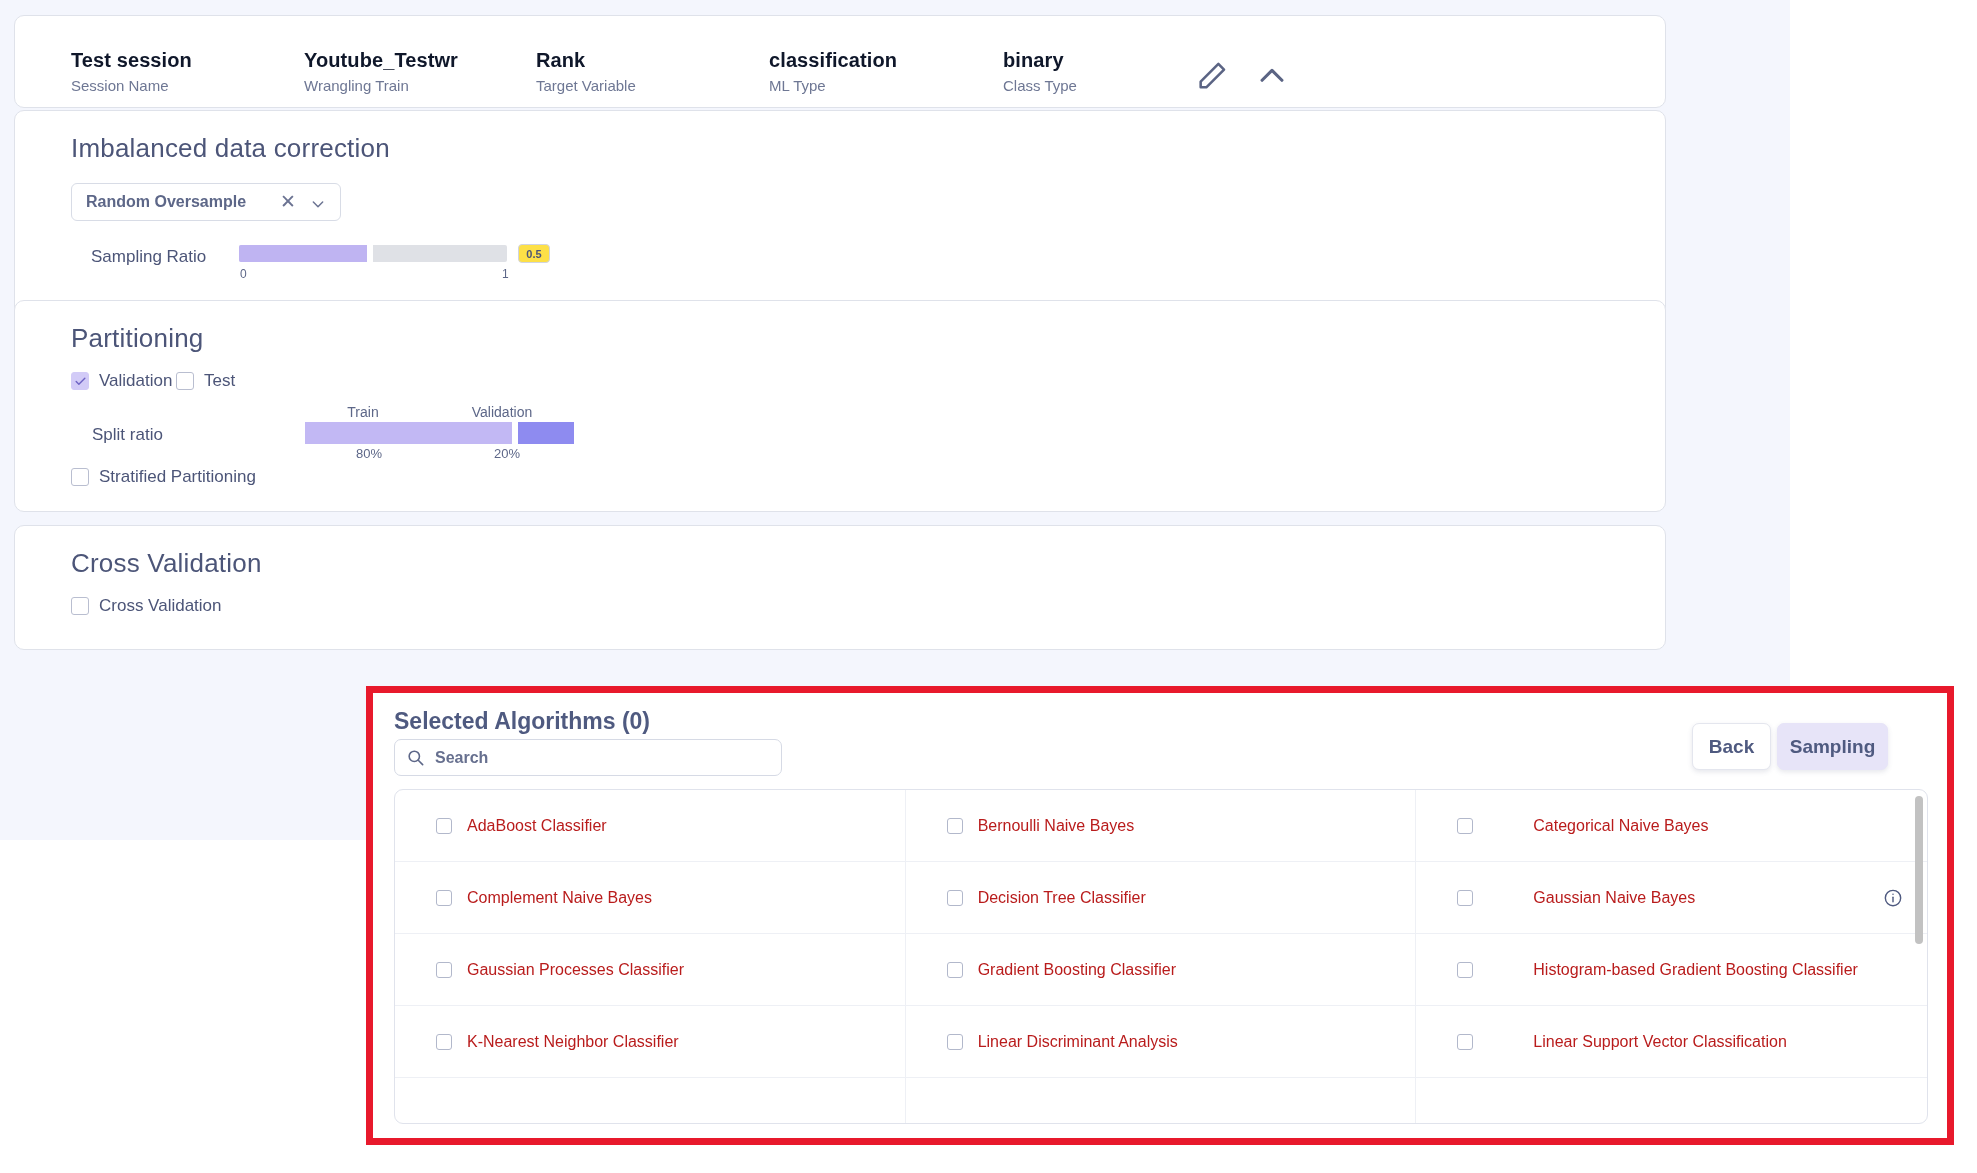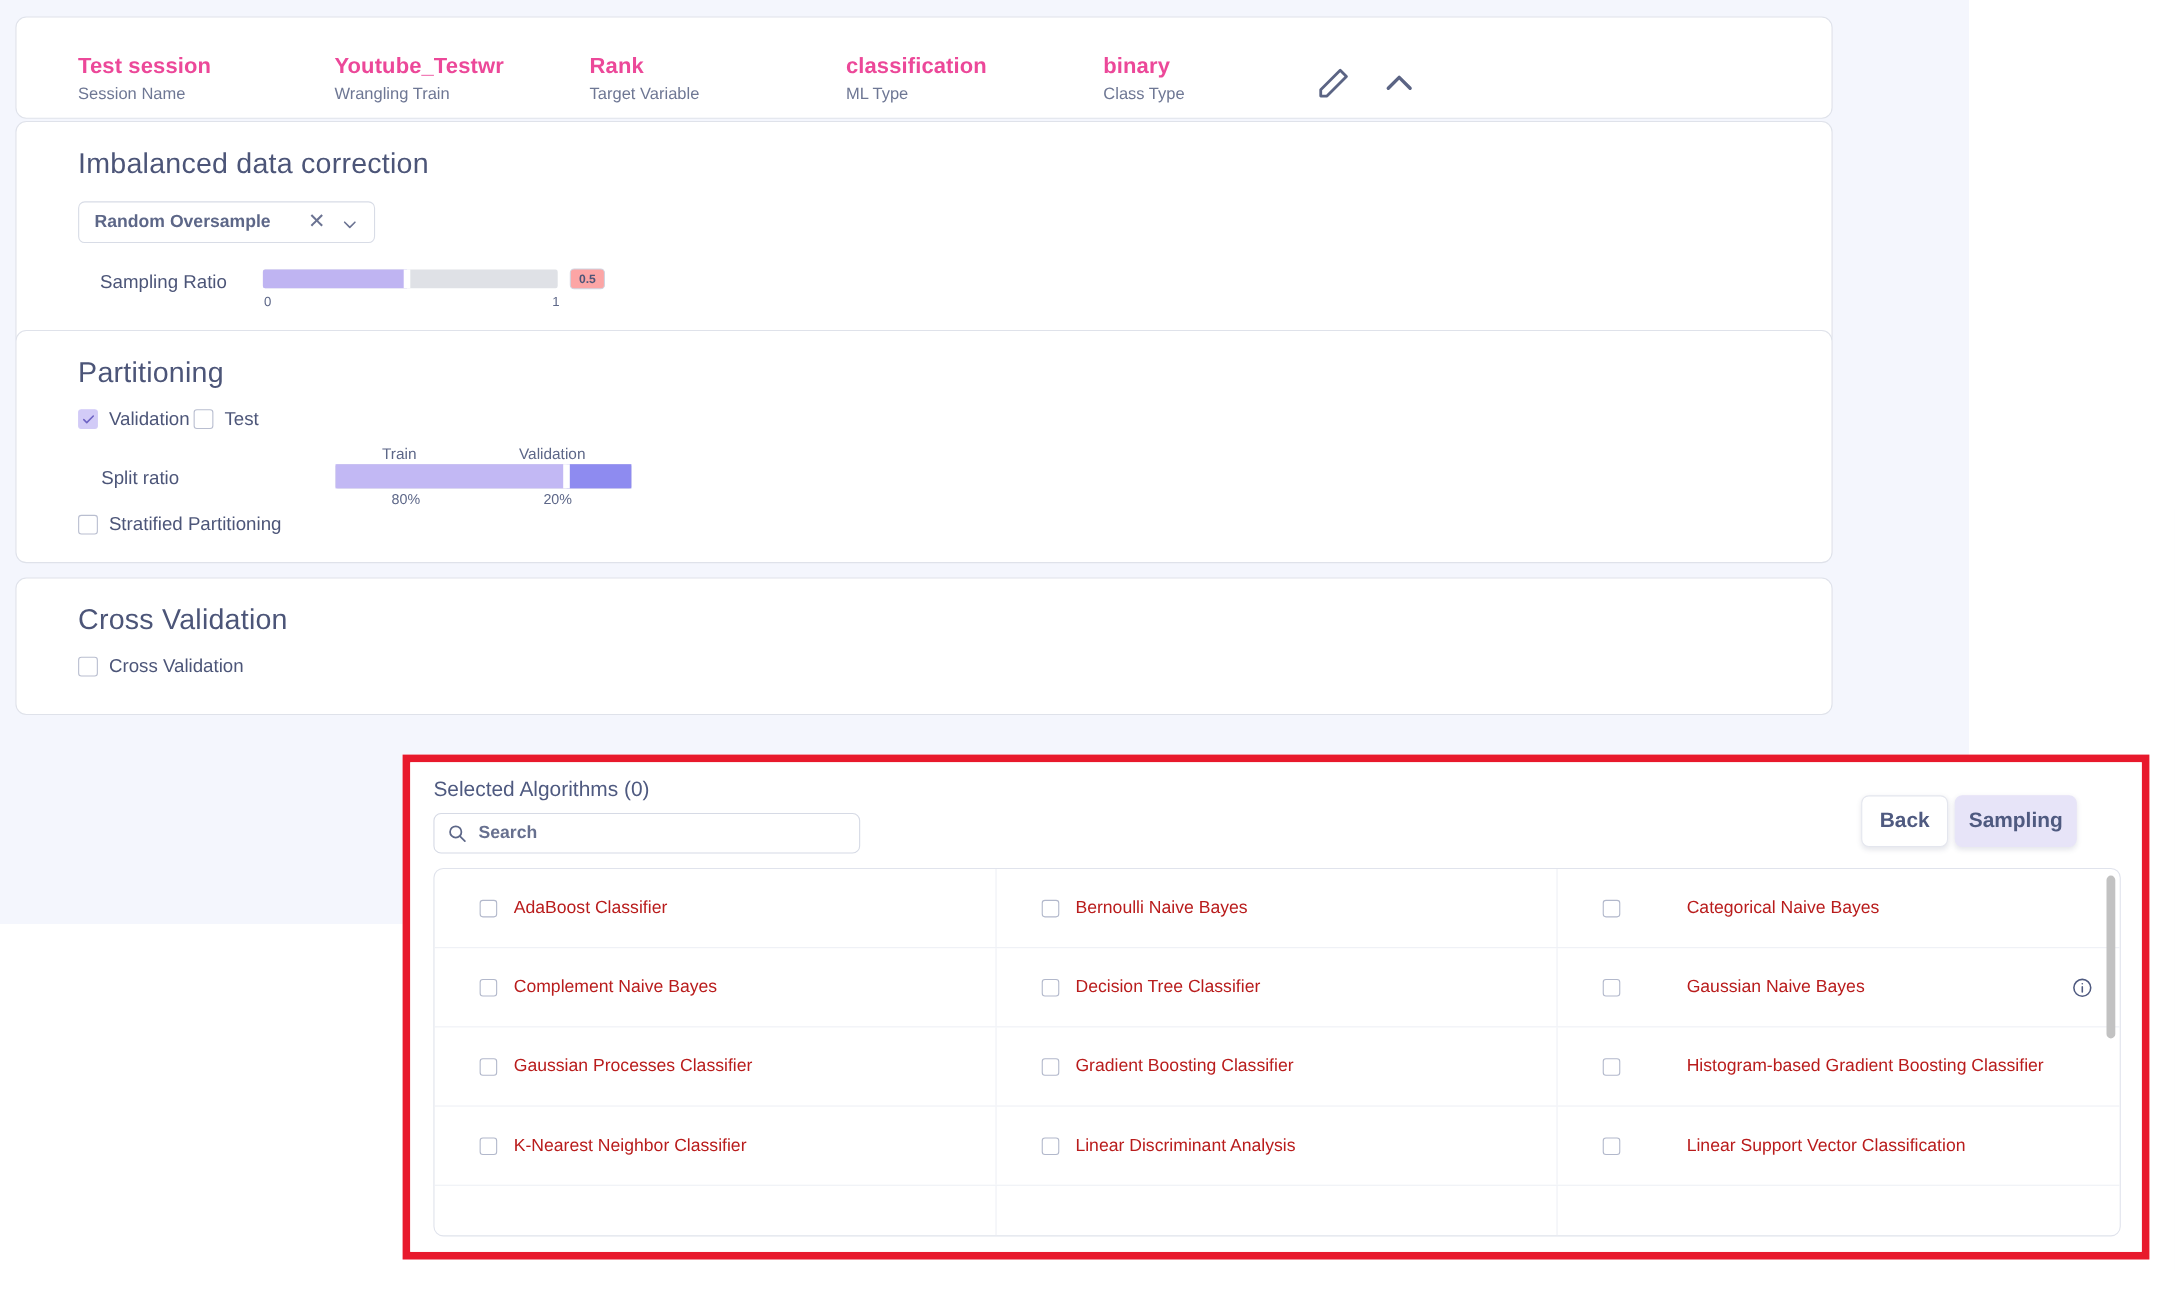--- a/index.html
+++ b/index.html
@@ -27,21 +27,21 @@
     position: absolute;
     background: #ffffff;
     border: 1px solid #dfe2ea;
     border-radius: 10px;
   }
 
   
   #summary-card { left: 14px; top: 15px; width: 1652px; height: 93px; }
   .summary-col { position: absolute; top: 33px; }
   .summary-val {
-    font-size: 20px; font-weight: bold; color: #ec4899;
+    font-size: 20px; font-weight: bold; color: #0f172a;
     letter-spacing: .1px; white-space: nowrap;
   }
   .summary-lbl {
     font-size: 15px; color: #6d7governance; color: #6e7794;
     margin-top: 5px; white-space: nowrap;
   }
   .hdr-icon {
     position: absolute; top: 43px; width: 34px; height: 34px;
     color: #5b6484; cursor: pointer;
   }
@@ -96,21 +96,21 @@
   }
   .tick {
     position: absolute; font-size: 12px; color: #5d6788;
   }
   #samp-tick0 { left: 225px; top: 156px; }
   #samp-tick1 { left: 487px; top: 156px; }
   #samp-value {
     position: absolute; left: 503px; top: 133px;
     width: 32px; height: 19px;
     border: 1px solid #d0d4e0; border-radius: 4px;
-    background: #fca5a5; color: #4c5578;
+    background: #fde047; color: #4c5578;
     font-size: 11px; font-weight: bold;
     display: flex; align-items: center; justify-content: center;
   }
 
   
   #part-card { left: 14px; top: 300px; width: 1652px; height: 212px; }
 
   .cb-row { position: absolute; display: flex; align-items: center; }
   .cb {
     width: 18px; height: 18px; border-radius: 3px;
@@ -141,21 +141,21 @@
   #modal-outline {
     position: absolute; left: 366px; top: 686px;
     width: 1588px; height: 459px;
     border: 7px solid #e8192c;
     background: #ffffff;
   }
   #modal-inner { position: absolute; inset: 0; background: #fff; }
 
   #modal-title {
     position: absolute; left: 21px; top: 15px;
-    font-size: 19px; font-weight: normal; color: #4f5a80;
+    font-size: 23px; font-weight: bold; color: #4f5a80;
   }
   #search-wrap {
     position: absolute; left: 21px; top: 46px;
     width: 388px; height: 37px;
     border: 1px solid #d6dae5; border-radius: 7px;
     background: #fff; display: flex; align-items: center;
     cursor: text;
   }
   #search-icon { width: 19px; height: 19px; color: #5d6788; margin-left: 11px; flex: none; }
   #search-icon svg { width: 100%; height: 100%; display: block; }

